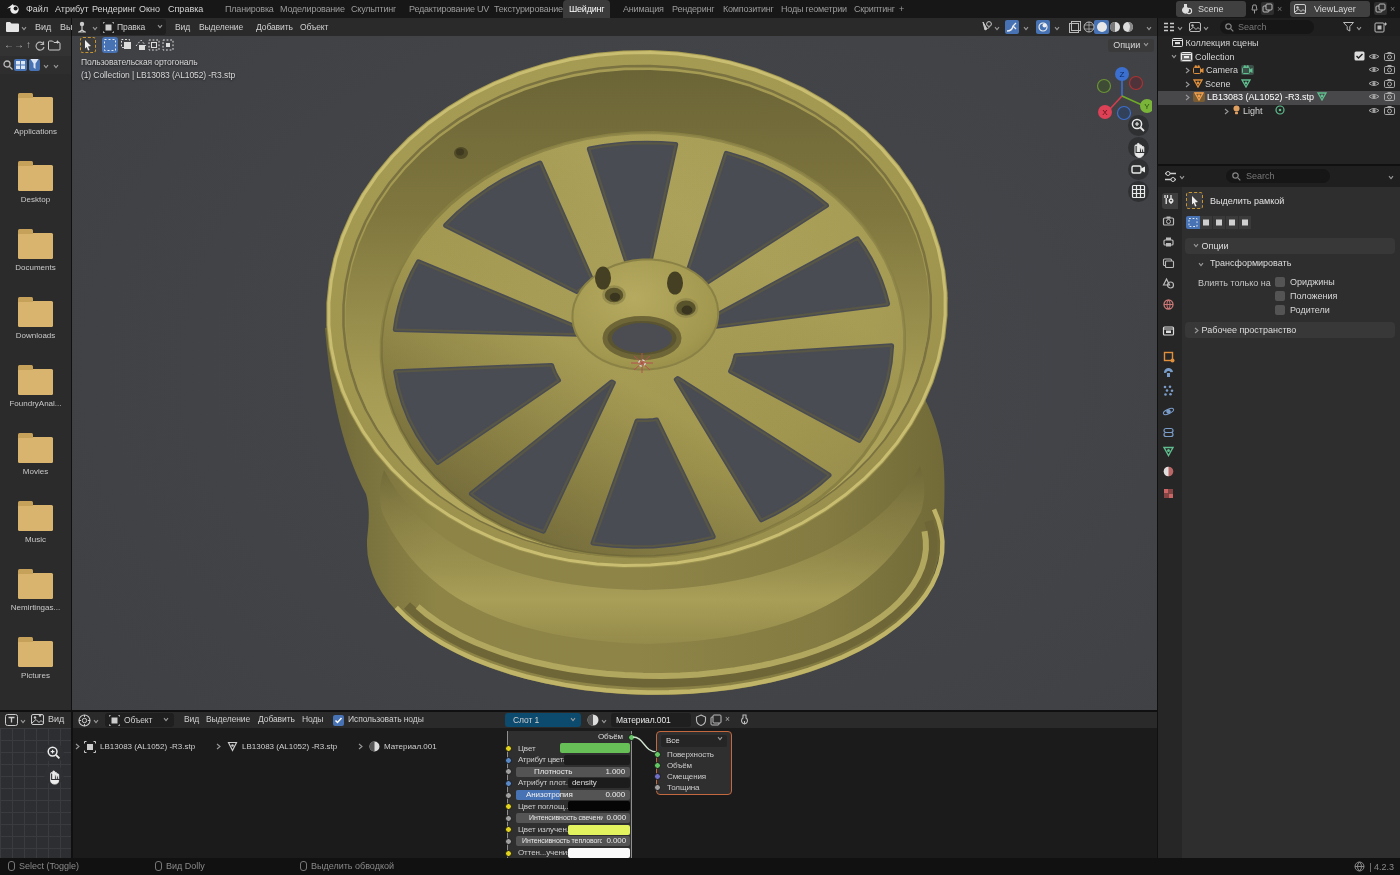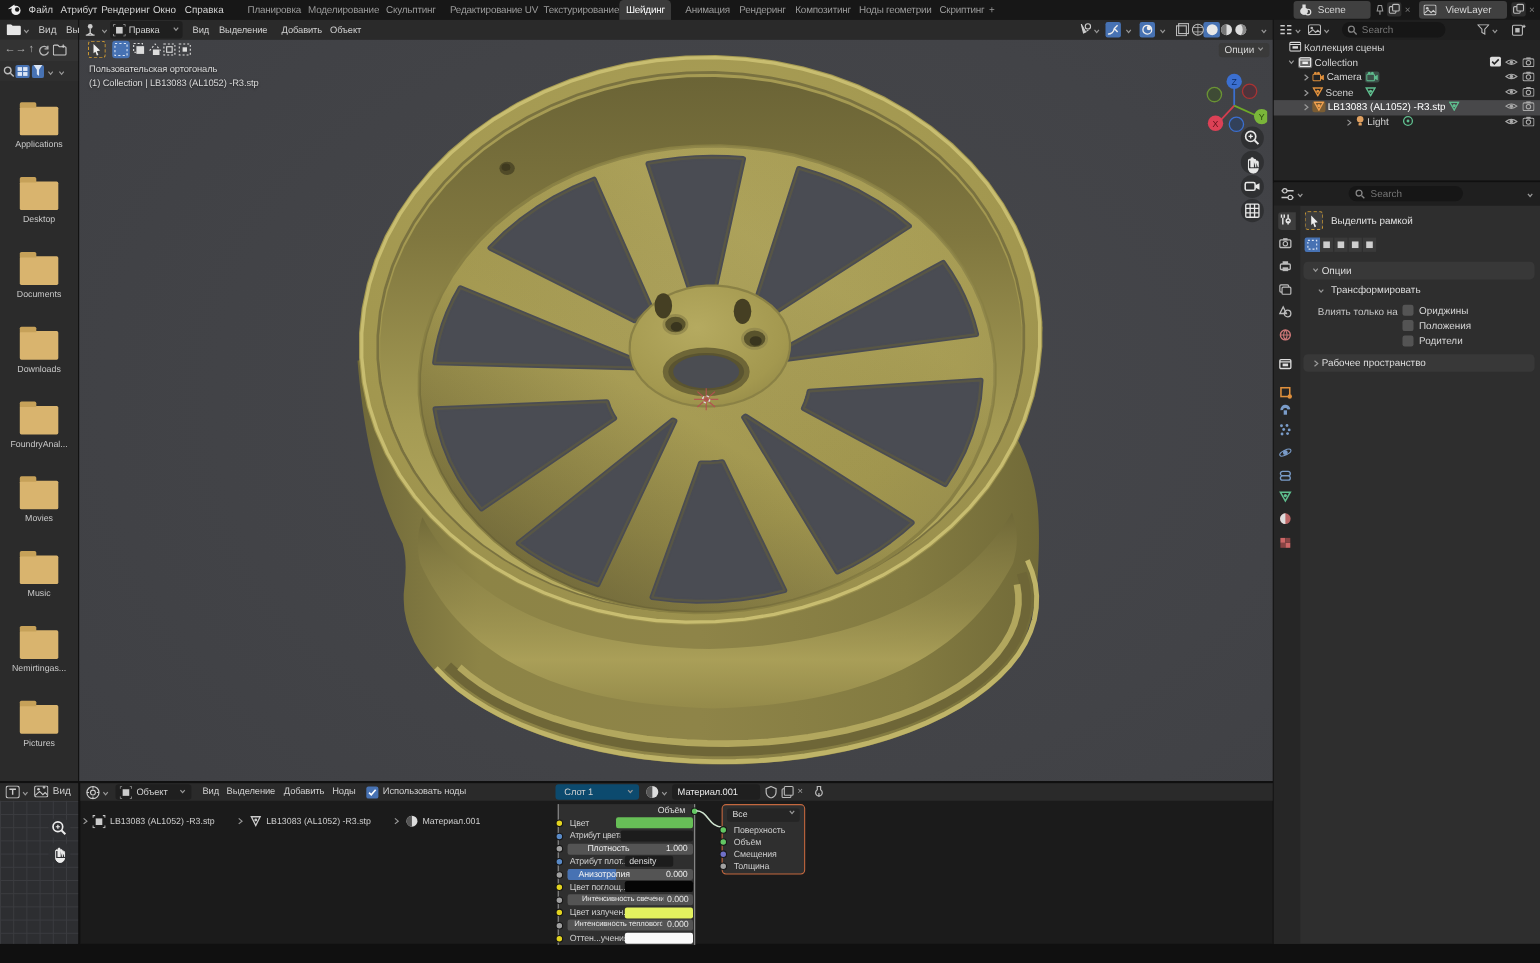--- a/index.html
+++ b/index.html
@@ -748,21 +748,21 @@
       </svg>
       <span style="position:absolute;left:311px;top:30px;color:#cfcfcf">Материал.001</span>
       <div class="node" style="left:434px;top:19px;width:125px;height:128px;border-radius:0;border-left:1px solid #909090;border-right:1px solid #909090">
         <div class="nrow" style="text-align:right;padding-right:8px;color:#ddd">Объём<span class="sock" style="right:-3.5px;left:auto;background:#63c763"></span></div>
         <div class="nrow"><span class="sock" style="background:#e3d41f"></span>Цвет<span class="nfield" style="left:52px;width:70px;background:#67bf57"></span></div>
         <div class="nrow"><span class="sock" style="background:#598ac7"></span><span style="letter-spacing:-0.3px">Атрибут цвета</span><span class="nfield" style="left:56px;width:66px;background:#1c1c1c"></span></div>
         <div class="nrow">
           <span class="sock" style="background:#a1a1a1"></span>
           <span class="nfield" style="left:8px;width:114px;background:#545454;color:#e8e8e8"><span style="margin-left:18px">Плотность</span><span style="position:absolute;right:5px">1.000</span></span>
         </div>
-        <div class="nrow"><span class="sock" style="background:#598ac7"></span>Атрибут плот...<span class="nfield" style="left:60px;width:44px;background:#1c1c1c;color:#ddd"><span style="margin-left:4px">density</span></span></div>
+        <div class="nrow"><span class="sock" style="background:#598ac7"></span>Атрибут плот...<span class="nfield" style="left:60px;width:62px;background:#1c1c1c;color:#ddd"><span style="margin-left:4px">density</span></span></div>
         <div class="nrow">
           <span class="sock" style="background:#a1a1a1"></span>
           <span class="nfield" style="left:8px;width:114px;background:#545454;color:#f0f0f0">
             <span style="position:absolute;left:0;top:0;width:44px;height:10px;background:#4772b3;border-radius:2px 0 0 2px"></span>
             <span style="position:absolute;left:10px;z-index:1">Анизотропия</span>
             <span style="position:absolute;right:5px">0.000</span>
           </span>
         </div>
         <div class="nrow"><span class="sock" style="background:#e3d41f"></span>Цвет поглощ...<span class="nfield" style="left:60px;width:62px;background:#050505"></span></div>
         <div class="nrow">
@@ -782,12 +782,21 @@
       <div class="node" style="left:583px;top:19px;width:76px;height:64px;border:1.5px solid #c4683f">
         <div style="position:relative;height:12px;margin:3px 4px 2px 4px;background:#252525;border-radius:2px;line-height:12px"><span style="margin-left:5px;color:#ddd">Все</span><span style="position:absolute;right:4px;top:-1px"><svg width="6" height="5" viewBox="0 0 6 5" style="vertical-align:1px">
               <path d="M1 1.2 L3 3.6 L5 1.2" stroke="#999" stroke-width="1.1" fill="none"></path>
             </svg></span></div>
         <div class="nrow" style="height:11px;line-height:11px"><span class="sock" style="background:#63c763;top:2px"></span>Поверхность</div>
         <div class="nrow" style="height:11px;line-height:11px"><span class="sock" style="background:#63c763;top:2px"></span>Объём</div>
         <div class="nrow" style="height:11px;line-height:11px"><span class="sock" style="background:#7070c7;top:2px"></span>Смещения</div>
         <div class="nrow" style="height:11px;line-height:11px"><span class="sock" style="background:#a1a1a1;top:2px"></span>Толщина</div>
       </div>
     </div>
+    <div id="status" class="abs">
+      <span style="position:absolute;left:8px;top:3px"><span class="mico"></span>Select (Toggle)</span>
+      <span style="position:absolute;left:155px;top:3px"><span class="mico"></span>Вид Dolly</span>
+      <span style="position:absolute;left:300px;top:3px"><span class="mico"></span>Выделить обводкой</span>
+      <span style="position:absolute;right:6px;top:3px"><svg width="11" height="11" viewBox="0 0 11 11" style="vertical-align:-2px;margin-right:4px">
+          <circle cx="5.5" cy="5.5" r="4.5" fill="none" stroke="#8a8a8a"></circle>
+          <path d="M1 5.5 h9 M5.5 1 a6 6 0 0 1 0 9 A6 6 0 0 1 5.5 1" stroke="#8a8a8a" fill="none"></path>
+        </svg>| 4.2.3</span>
+    </div>
   </div>
 </body></html>

